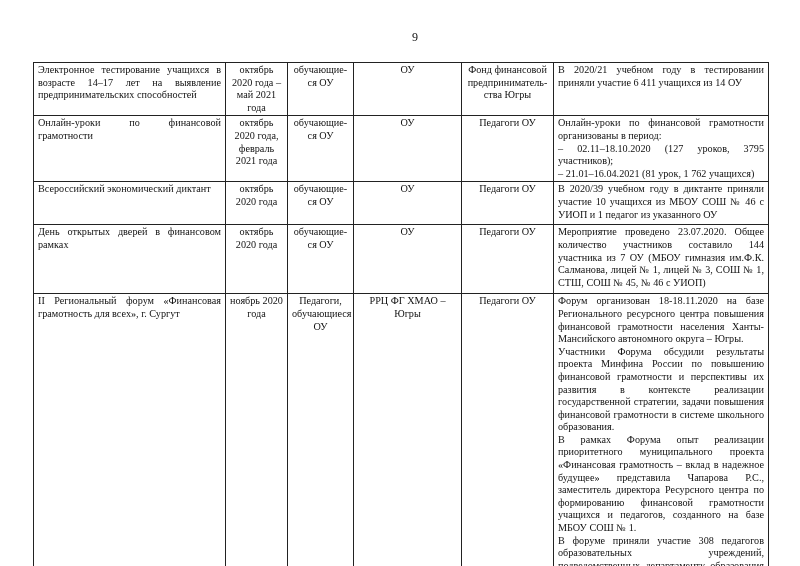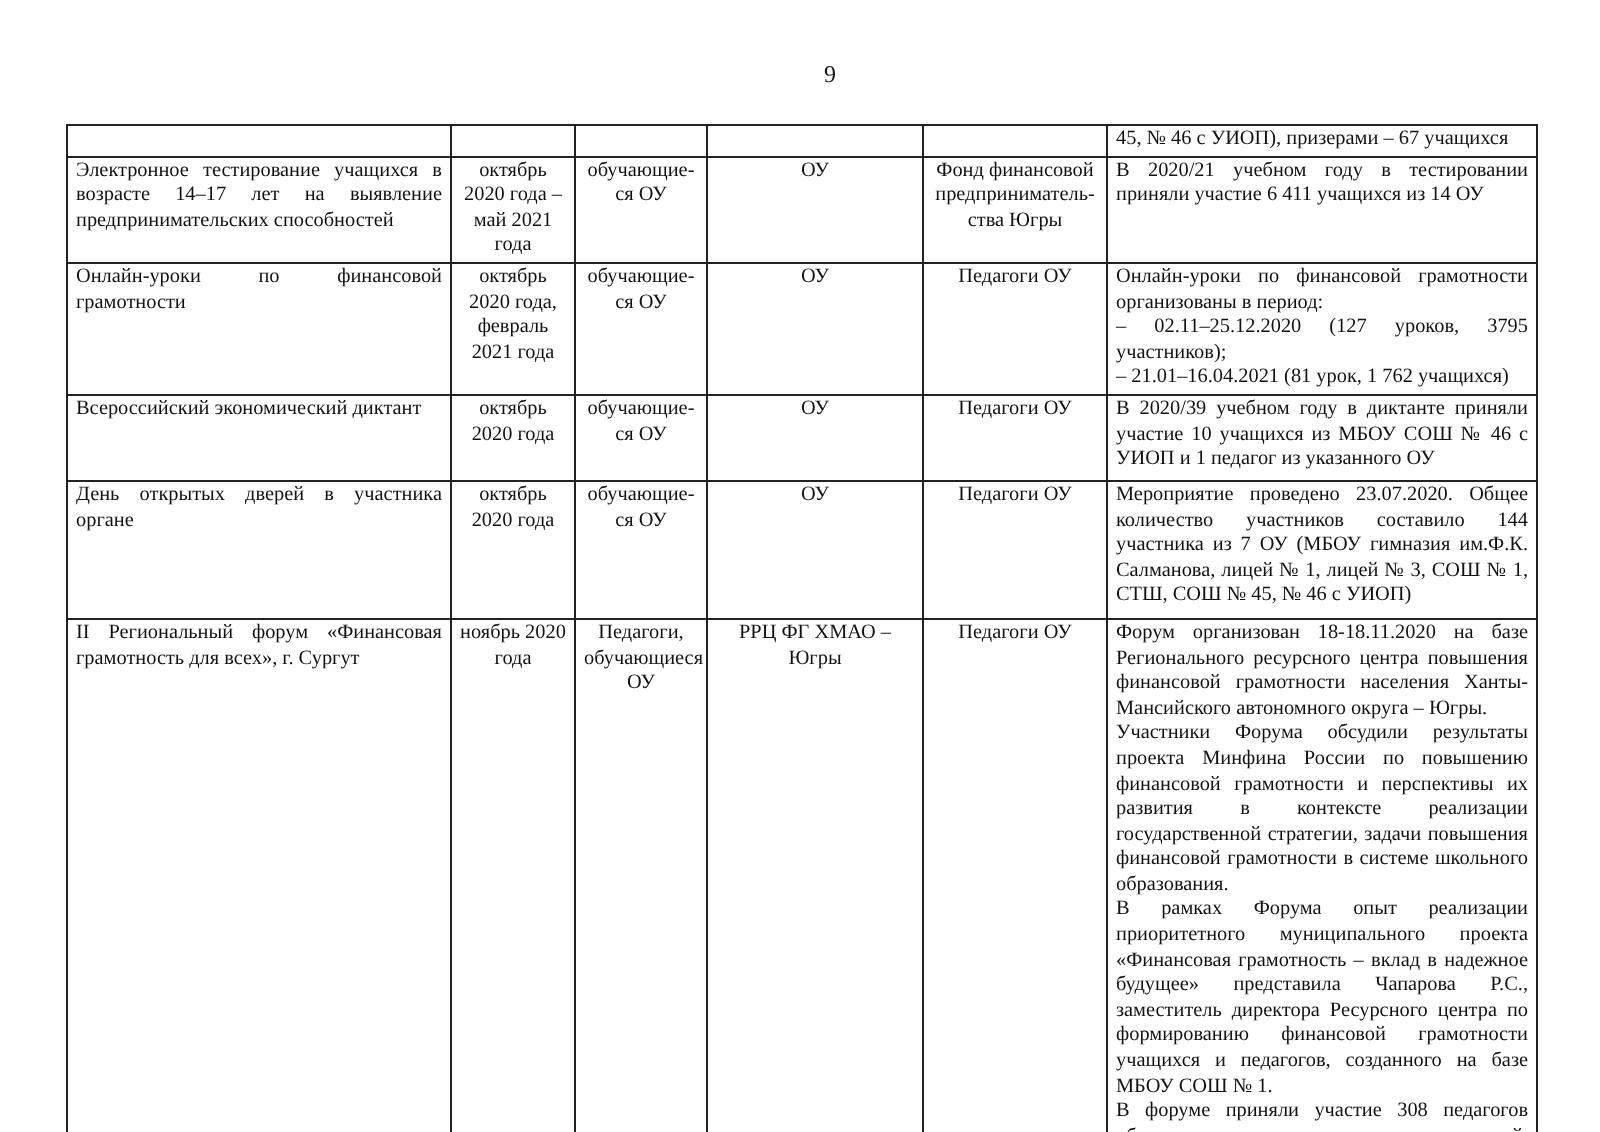--- a/index.html
+++ b/index.html
@@ -25,66 +25,58 @@
 <table class="doc-table">
   <colgroup>
     <col style="width:192px">
       <col style="width:62px">
       <col style="width:66px">
     <col style="width:108px">
       <col style="width:92px">
       <col style="width:215px">
   </colgroup>
   <tbody>
-    <tr class="row-cont">
-      <td class="c1"></td>
-      <td class="c2"></td>
-      <td class="c3"></td>
-      <td class="c4"></td>
-      <td class="c5"></td>
-      <td class="c6">45, № 46 с УИОП), призерами – 67 учащихся</td>
-    </tr>
 
     <tr style="height:41px">
       <td class="c1">Электронное тестирование учащихся в возрасте 14–17 лет на выявление предпринимательских способностей</td>
       <td class="c2">октябрь 2020 года – май 2021 года</td>
       <td class="c3">обучающие-ся ОУ</td>
       <td class="c4">ОУ</td>
       <td class="c5">Фонд финансовой предприниматель-ства Югры</td>
       <td class="c6">
         <span class="line">В 2020/21 учебном году в тестировании приняли участие 6 411 учащихся из 14 ОУ</span>
       </td>
     </tr>
 
     <tr style="height:58px">
       <td class="c1">Онлайн-уроки по финансовой грамотности</td>
       <td class="c2">октябрь 2020 года, февраль 2021 года</td>
       <td class="c3">обучающие-ся ОУ</td>
       <td class="c4">ОУ</td>
       <td class="c5">Педагоги ОУ</td>
       <td class="c6">
         <span class="line">Онлайн-уроки по финансовой грамотности организованы в период:</span>
-        <span class="line">– 02.11–25.12.2020 (127 уроков, 3795 участников);</span>
+        <span class="line">– 02.11–18.10.2020 (127 уроков, 3795 участников);</span>
         <span class="line">– 21.01–16.04.2021 (81 урок, 1 762 учащихся)</span>
       </td>
     </tr>
 
     <tr style="height:43px">
       <td class="c1">Всероссийский экономический диктант</td>
       <td class="c2">октябрь 2020 года</td>
       <td class="c3">обучающие-ся ОУ</td>
       <td class="c4">ОУ</td>
       <td class="c5">Педагоги ОУ</td>
       <td class="c6">
         <span class="line">В 2020/39 учебном году в диктанте приняли участие 10 учащихся из МБОУ СОШ № 46 с УИОП и 1 педагог из указанного ОУ</span>
       </td>
     </tr>
 
     <tr style="height:69px">
-      <td class="c1">День открытых дверей в участника органе</td>
+      <td class="c1">День открытых дверей в финансовом рамках</td>
       <td class="c2">октябрь 2020 года</td>
       <td class="c3">обучающие-ся ОУ</td>
       <td class="c4">ОУ</td>
       <td class="c5">Педагоги ОУ</td>
       <td class="c6">
         <span class="line">Мероприятие проведено 23.07.2020. Общее количество участников составило 144 участника из 7 ОУ (МБОУ гимназия им.Ф.К. Салманова, лицей № 1, лицей № 3, СОШ № 1, СТШ, СОШ № 45, № 46 с УИОП)</span>
       </td>
     </tr>
 
     <tr style="height:261px">

